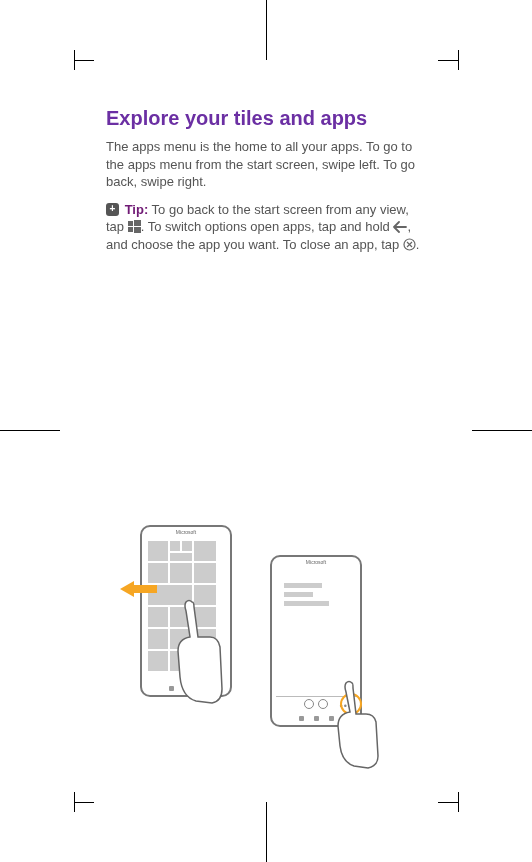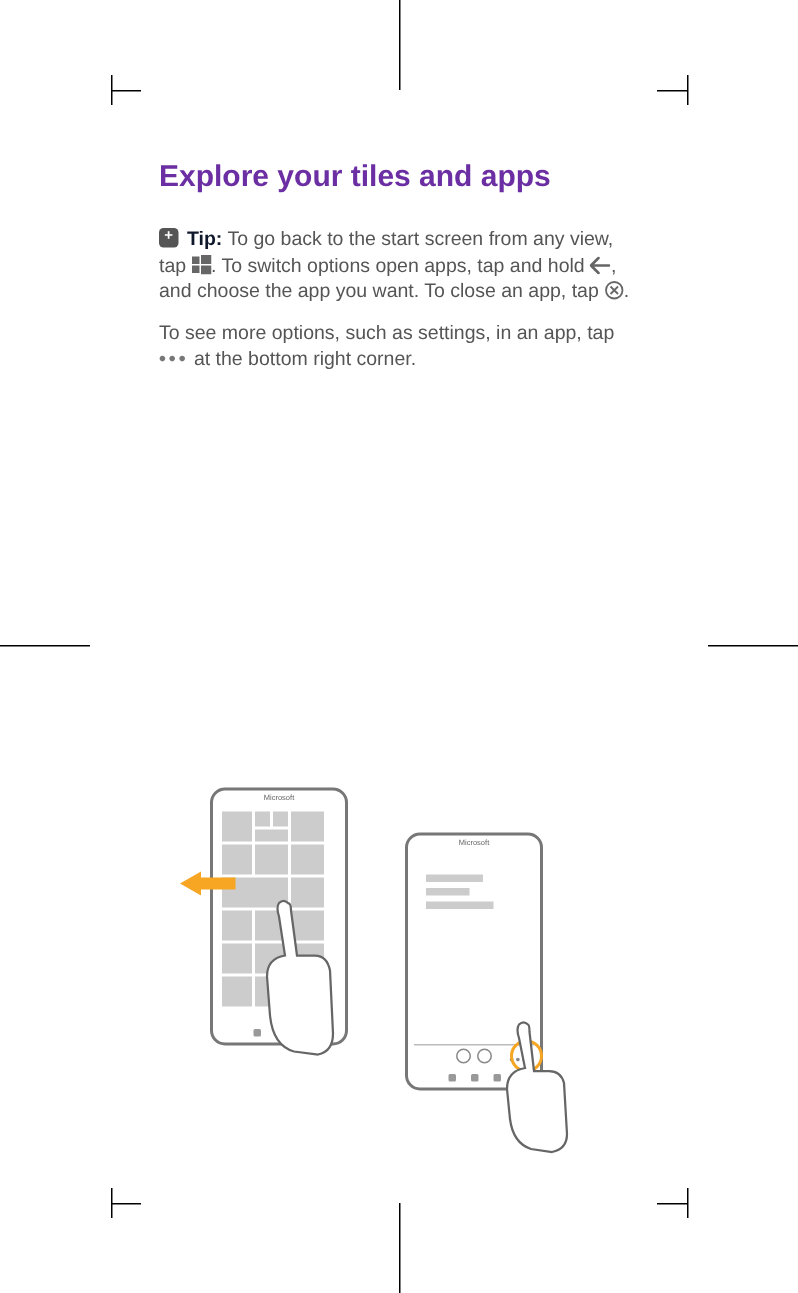--- a/index.html
+++ b/index.html
@@ -35,21 +35,21 @@
     position: absolute;
     left: 106px;
     top: 106px;
     width: 320px;
   }
 
   h1 {
     color: #6b2fa3;
     font-size: 20px;
     font-weight: 600;
-    margin: 0 0 20px 0;
+    margin: 0 0 8px 0;
     line-height: 1.2;
   }
 
   p {
     font-size: 13px;
     line-height: 1.35;
     margin: 0 0 10px 0;
     color: #555;
   }
 
@@ -81,21 +81,21 @@
   .inline-icon svg { display: block; }
 
   .dots-icon {
     display: inline-block;
     letter-spacing: 2px;
     font-weight: bold;
     vertical-align: 0;
     color:#777;
   }
 
-  strong { color: #0f172a; }
+  strong { color: #701a75; }
 
   
   .illus {
     position: absolute;
     left: 140px;
     top: 525px;
     width: 260px;
     height: 240px;
   }
   .phone {
@@ -244,40 +244,38 @@
 <div class="crop-mark cm-bot-v"></div>
 <div class="crop-mark cm-left-bot-v"></div>
 <div class="crop-mark cm-right-bot-v"></div>
 <div class="crop-mark cm-bot-l"></div>
 <div class="crop-mark cm-bot-r"></div>
 
 <div class="page">
   <h1>Explore your tiles and apps</h1>
 
 
+  <p>The apps menu is the home to all your apps. To go to the apps menu from the start screen, swipe left. To go back, swipe right.</p>
 
   <p>
     <span class="tip-icon"></span>
     <strong>Tip:</strong>
     <span>To go back to the start screen from any view, tap </span><span class="inline-icon"><svg width="13" height="13" viewBox="0 0 13 13">
           <rect x="0" y="1" width="5" height="5" fill="#666"></rect>
           <rect x="6" y="0" width="7" height="6" fill="#666"></rect>
           <rect x="0" y="7" width="5" height="5" fill="#666"></rect>
           <rect x="6" y="7" width="7" height="6" fill="#666"></rect>
         </svg></span><span>. To switch options open apps, tap and hold </span><span class="inline-icon"><svg width="14" height="12" viewBox="0 0 14 12">
           <path d="M6 1 L1 6 L6 11 M1 6 H13" stroke="#666" stroke-width="1.8" fill="none" stroke-linecap="round" stroke-linejoin="round"></path>
         </svg></span><span>, and choose the app you want. To close an app, tap </span><span class="inline-icon"><svg width="13" height="13" viewBox="0 0 13 13">
           <circle cx="6.5" cy="6.5" r="5.5" stroke="#666" stroke-width="1.2" fill="none"></circle>
           <path d="M4 4 L9 9 M9 4 L4 9" stroke="#666" stroke-width="1.2"></path>
         </svg></span><span>.</span>
   </p>
 
-  <p>
-    <span>To see more options, such as settings, in an app, tap </span><span class="dots-icon">•••</span><span> at the bottom right corner.</span>
-  </p>
 </div>
 
 <div class="illus">
 
   <div class="phone phone-1">
     <div class="brand">Microsoft</div>
     <div class="screen">
       <div class="tile-grid">
         <div class="tile t1"></div>
           <div class="tile t2"></div>

